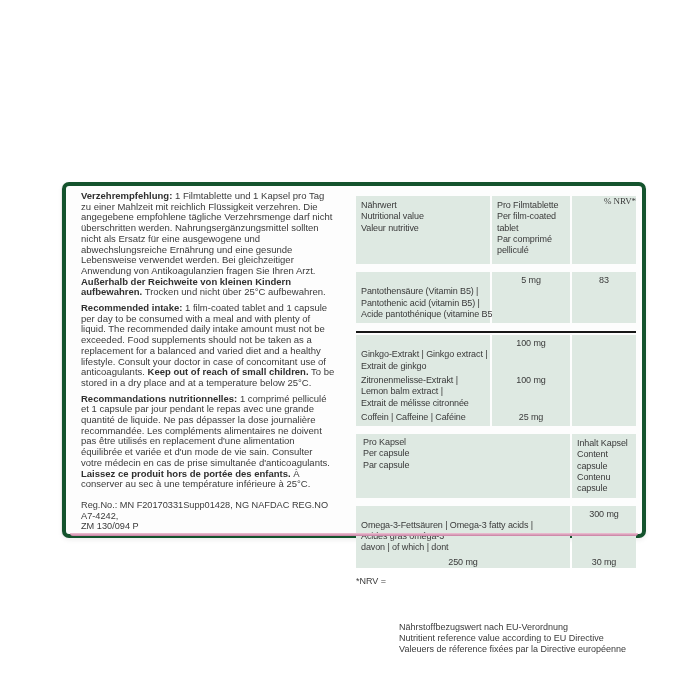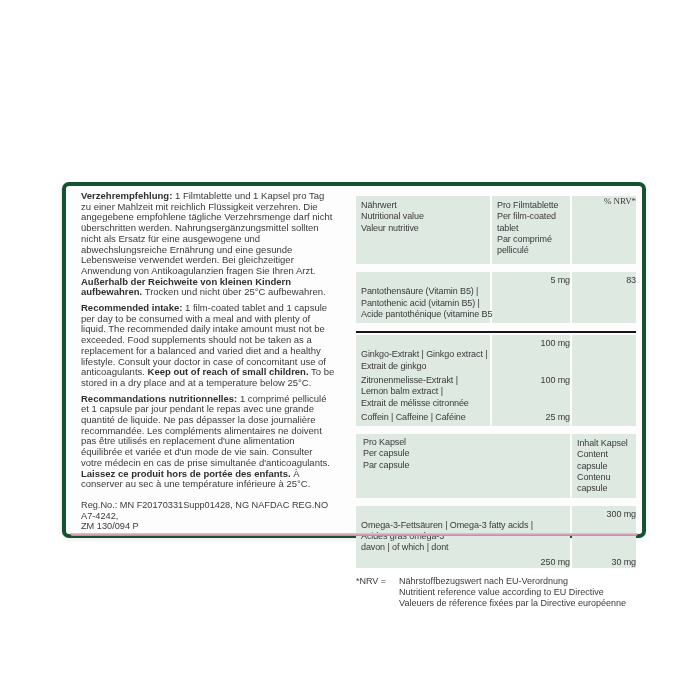--- a/index.html
+++ b/index.html
@@ -18,30 +18,30 @@
   .regno{font-size:9.2px;line-height:10.7px;white-space:pre-line;margin-top:10px;}
 
   
   .right-col{position:absolute;left:290px;top:10px;width:280px;}
   .block{display:grid;column-gap:2px;row-gap:0;margin-bottom:8px;}
   .b3{grid-template-columns:134px 78px 64px;}
   .b2{grid-template-columns:214px 64px;}
   .cell{background:#dee9e2;font-size:9px;line-height:11.3px;color:#3a3a3a;letter-spacing:-0.1px;}
   .name{white-space:pre;padding:14px 0 3px 5px;}
   .name.cont{padding-top:0;}
-  .amt{text-align:right;padding-top:3px;white-space:pre;}
+  .amt{text-align:center;padding-top:3px;white-space:pre;}
   .amt.cont{padding-top:0;}
   .hdr-label{white-space:pre-line;padding:4px 0 3px 5px;}
   .hdr-per{white-space:pre;padding:4px 0 8px 5px;}
   .hdr-nrv{text-align:right;padding-top:0;font-family:Liberation Serif, serif;}
   .per-caps{white-space:pre-line;padding:3px 0 3px 7px;}
   .divider{height:2px;background:#161616;margin:0 0 2px 0;}
   .footnote{display:flex;font-size:9px;line-height:11.3px;color:#3a3a3a;margin-top:4px;}
   .fn-prefix{white-space:pre;margin-right:13px;}
-  .fn-lines{white-space:pre-line;}
+  .fn-lines{white-space:pre-line;margin-top:46px;}
 </style>
 </head>
 <body>
 
 <div class="stage">
   <div class="panel">
 
     <div class="left-col">
       <p class="para"><b>Verzehrempfehlung:</b><span> 1 Filmtablette und 1 Kapsel pro Tag zu einer Mahlzeit mit reichlich Flüssigkeit verzehren. Die angegebene empfohlene tägliche Verzehrsmenge darf nicht überschritten werden. Nahrungsergänzungsmittel sollten nicht als Ersatz für eine ausgewogene und abwechslungsreiche Ernährung und eine gesunde Lebensweise verwendet werden. Bei gleichzeitiger Anwendung von Antikoagulanzien fragen Sie Ihren Arzt. </span><b>Außerhalb der Reichweite von kleinen Kindern aufbewahren.</b><span> Trocken und nicht über 25°C aufbewahren.</span></p>
 

